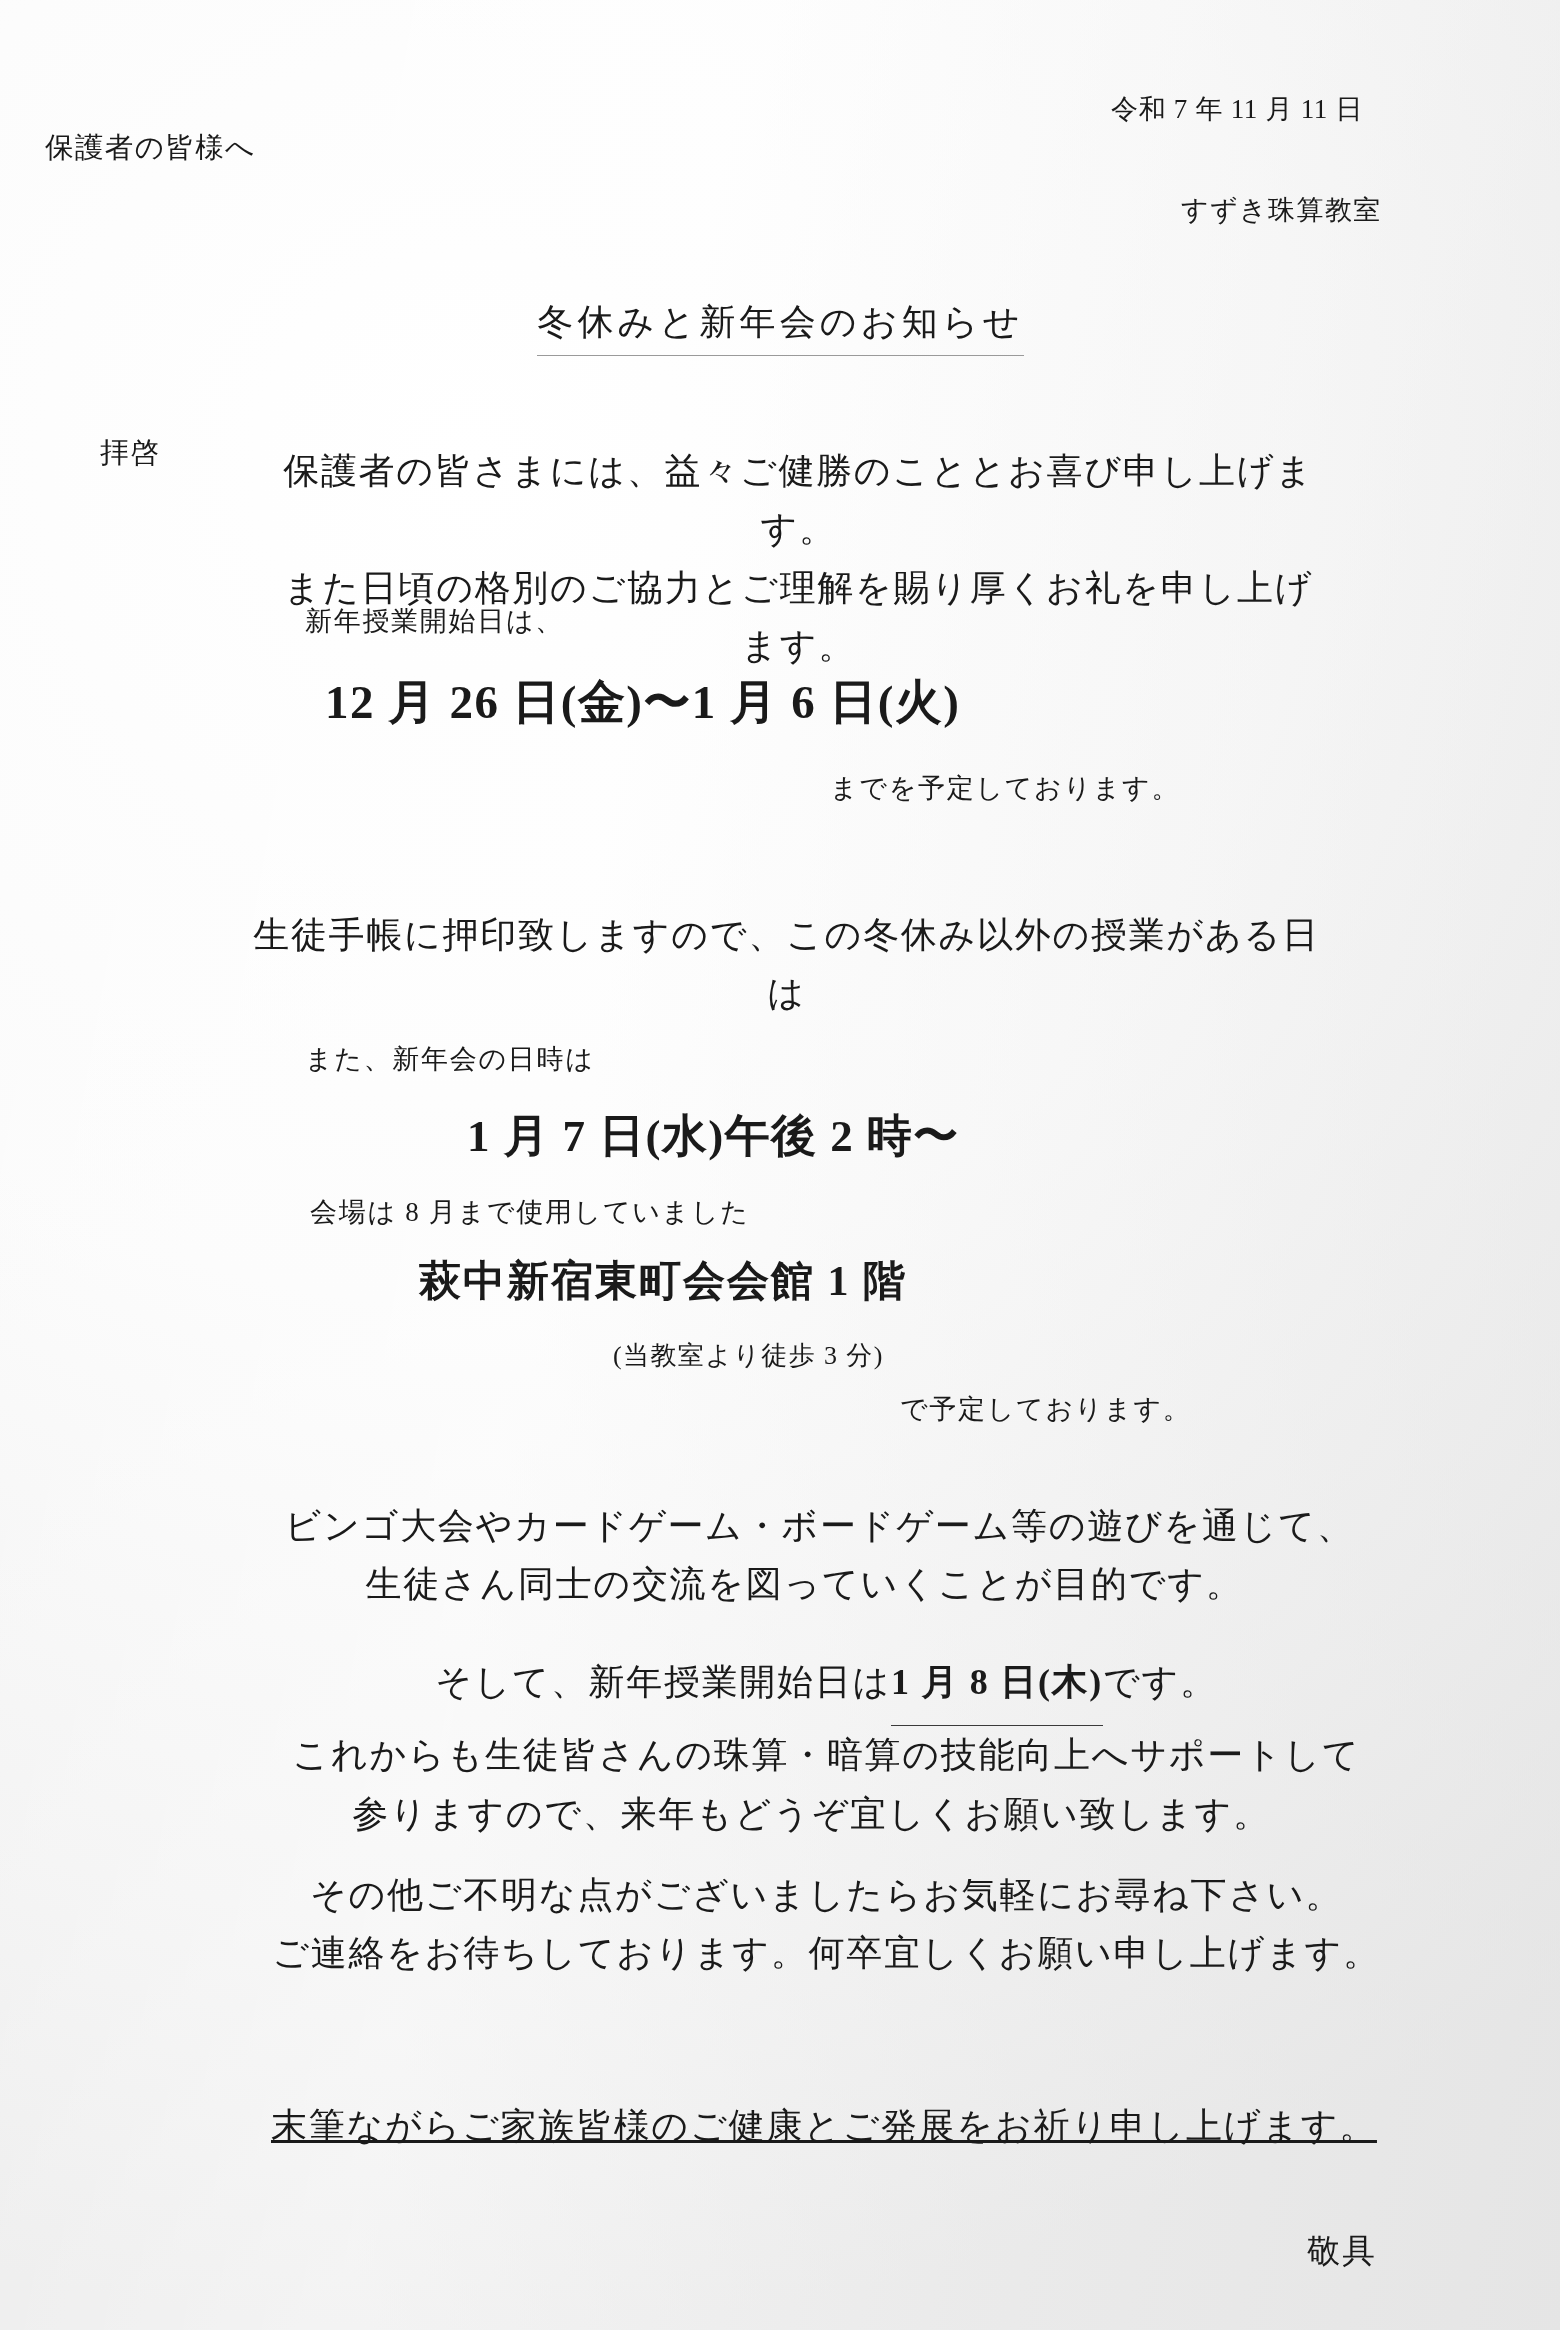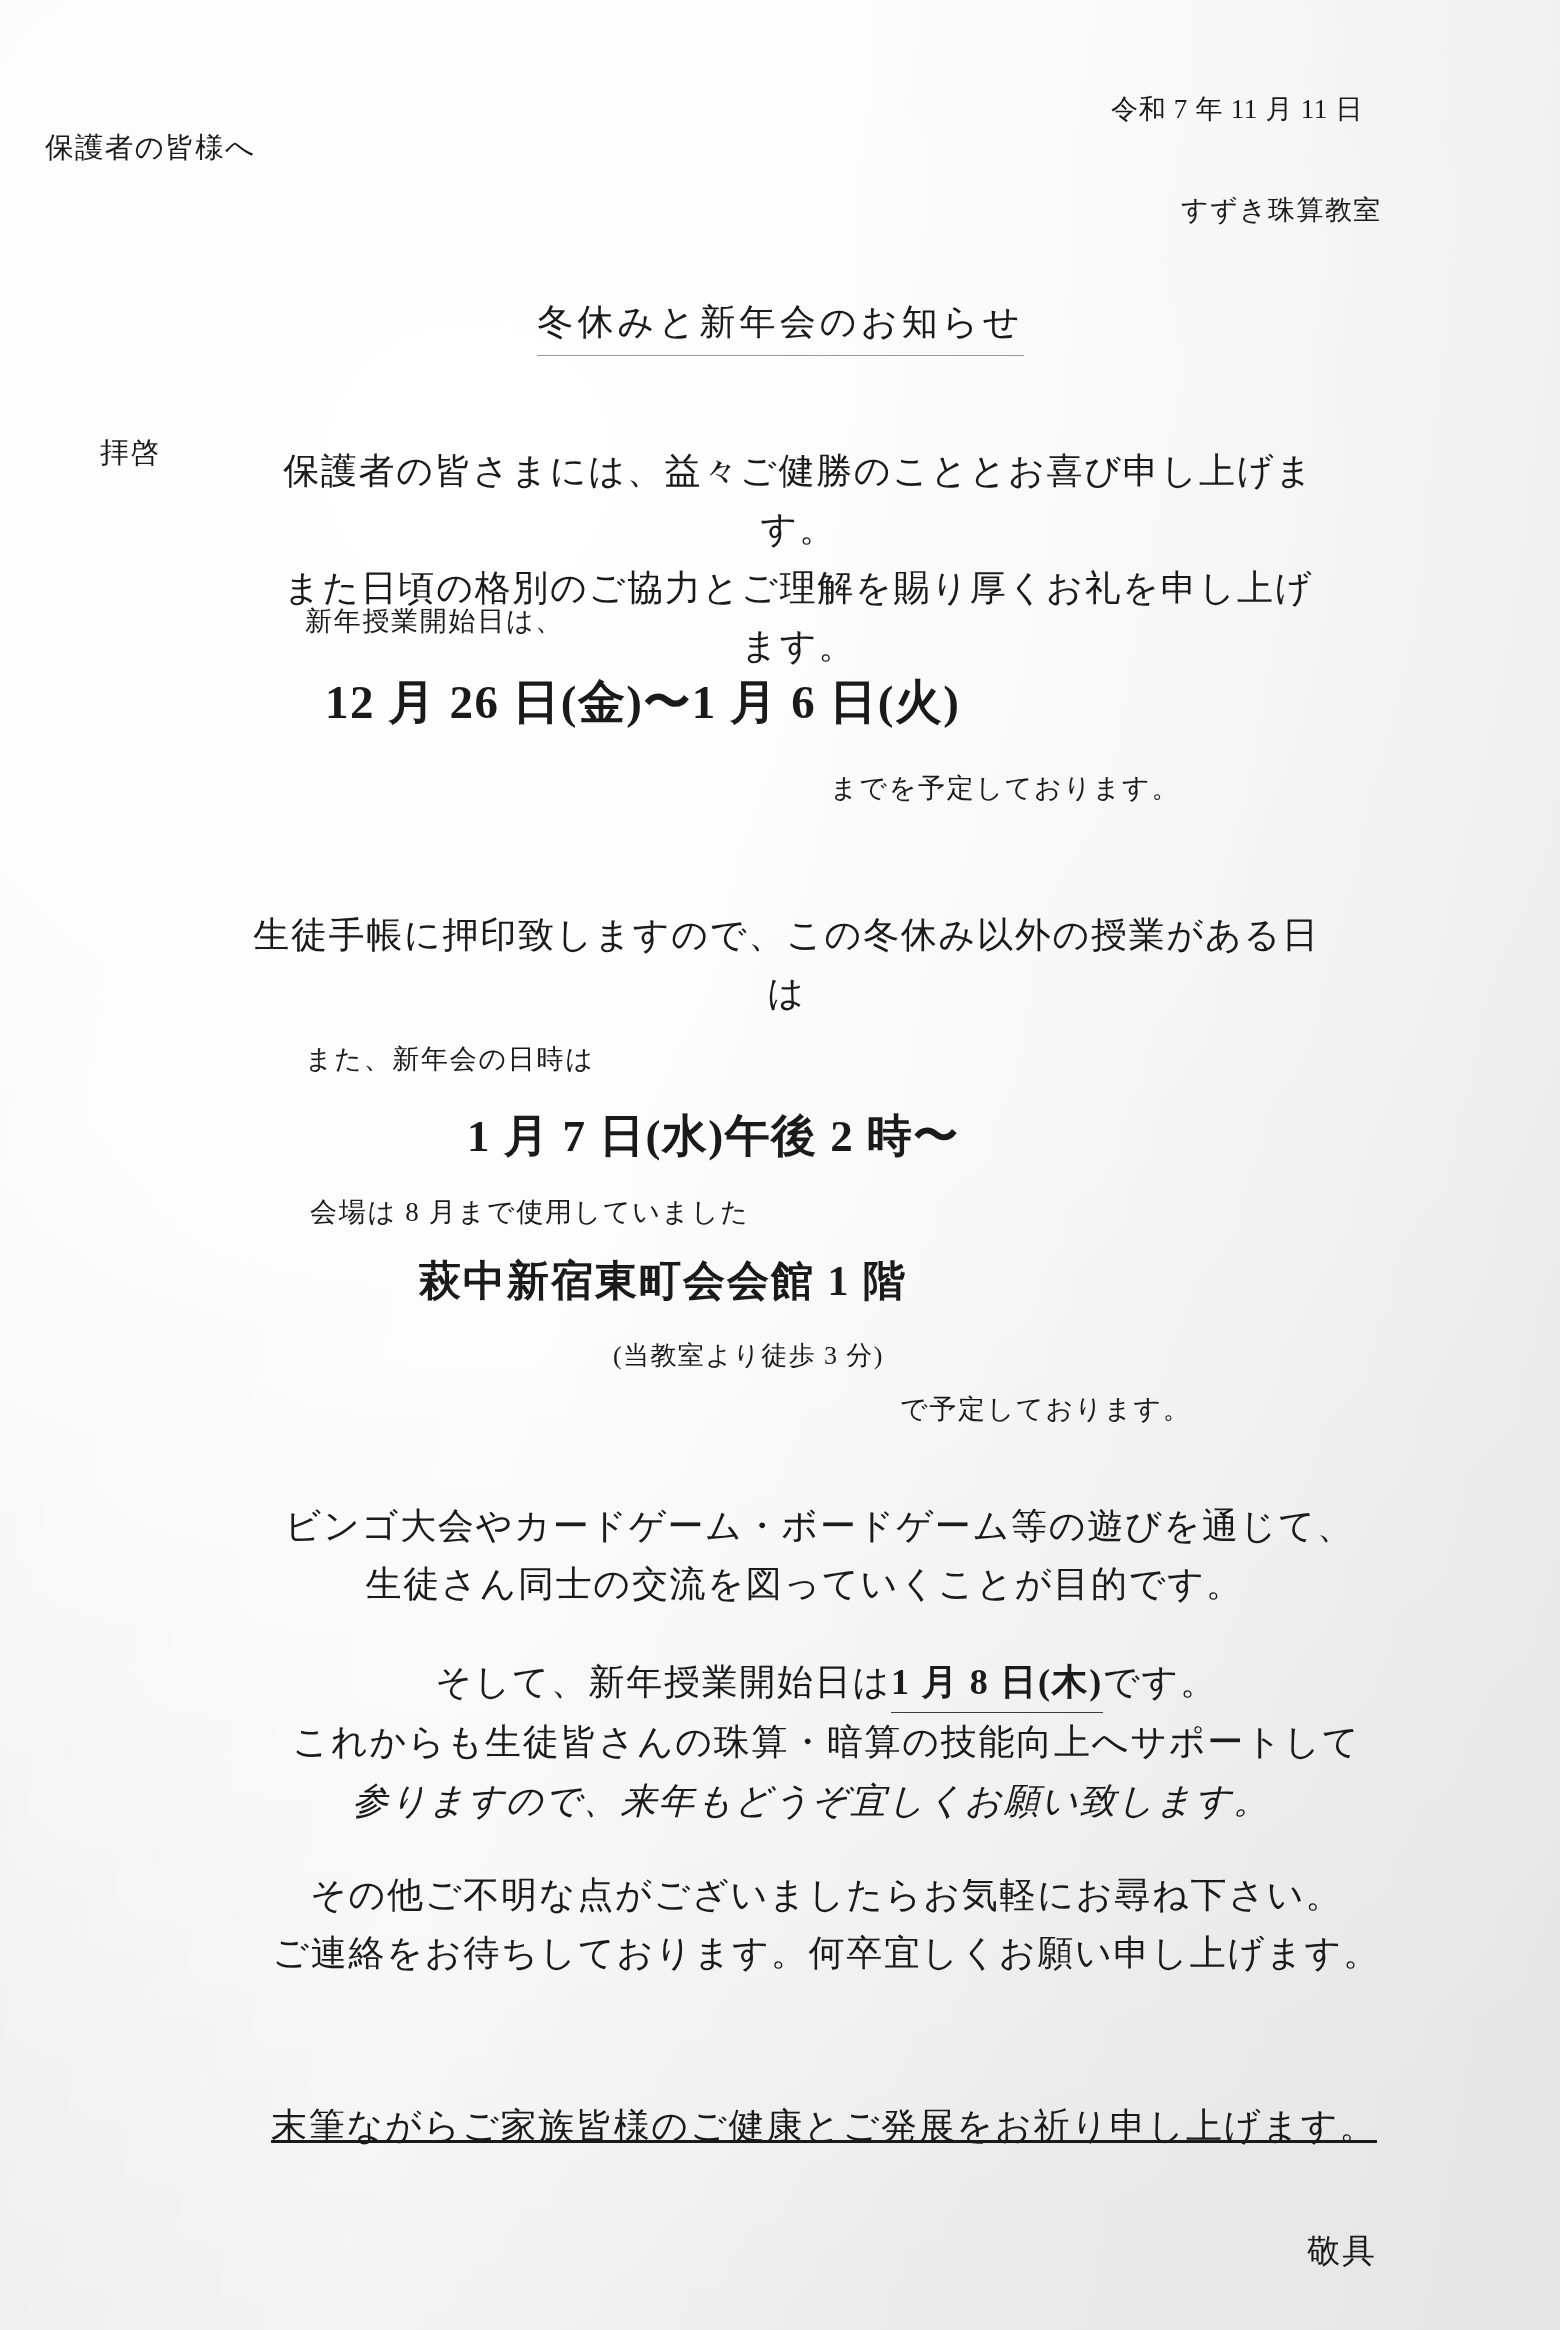--- a/index.html
+++ b/index.html
@@ -53,21 +53,21 @@
   .t-keigu     { font-size: 33px; letter-spacing: 2px; }
 
   .u-title {
     padding-bottom: 8.1px;
     border-bottom: 1.4px solid #9a9a9a;
     display: inline-block;
   }
   .u-inline {
     border-bottom: 1.4px solid #3a3a3a;
     display: inline-block;
-    padding-bottom: 1px;
+    padding-bottom: 14px;
   }
 
   .blur-soft { filter: blur(0.2px); }
 </style>
 </head>
 <body>
 
 <div id="sheet"></div>
 
 <div id="page">
@@ -114,21 +114,21 @@
   <div class="abs t-body blur-soft" style="left:271px; top:1497px; width:1097px;">
     <div>ビンゴ大会やカードゲーム・ボードゲーム等の遊びを通じて、</div>
     <div style="margin-left:-30px;">生徒さん同士の交流を図っていくことが目的です。</div>
   </div>
 
   <div class="abs t-body blur-soft" style="left:271px; top:1653px; width:1111px;">
     <div>
       <span>そして、新年授業開始日は</span><span class="u-inline" style="font-weight:700;">1 月 8 日(木)</span><span>です。</span>
     </div>
     <div>これからも生徒皆さんの珠算・暗算の技能向上へサポートして</div>
-    <div style="margin-left:-30px;font-style:italic;">参りますので、来年もどうぞ宜しくお願い致します。</div>
+    <div style="margin-left:-30px;">参りますので、来年もどうぞ宜しくお願い致します。</div>
   </div>
 
   <div class="abs t-body blur-soft" style="left:271px; top:1866px; width:1111px;">
     <div>その他ご不明な点がございましたらお気軽にお尋ね下さい。</div>
     <div>ご連絡をお待ちしております。何卒宜しくお願い申し上げます。</div>
   </div>
 
   <div class="abs t-body blur-soft" style="left:271px; top:2097px;text-decoration:underline;">末筆ながらご家族皆様のご健康とご発展をお祈り申し上げます。</div>
 
   <div class="abs t-keigu blur-soft" style="left:1307px; top:2229px;">敬具</div>

